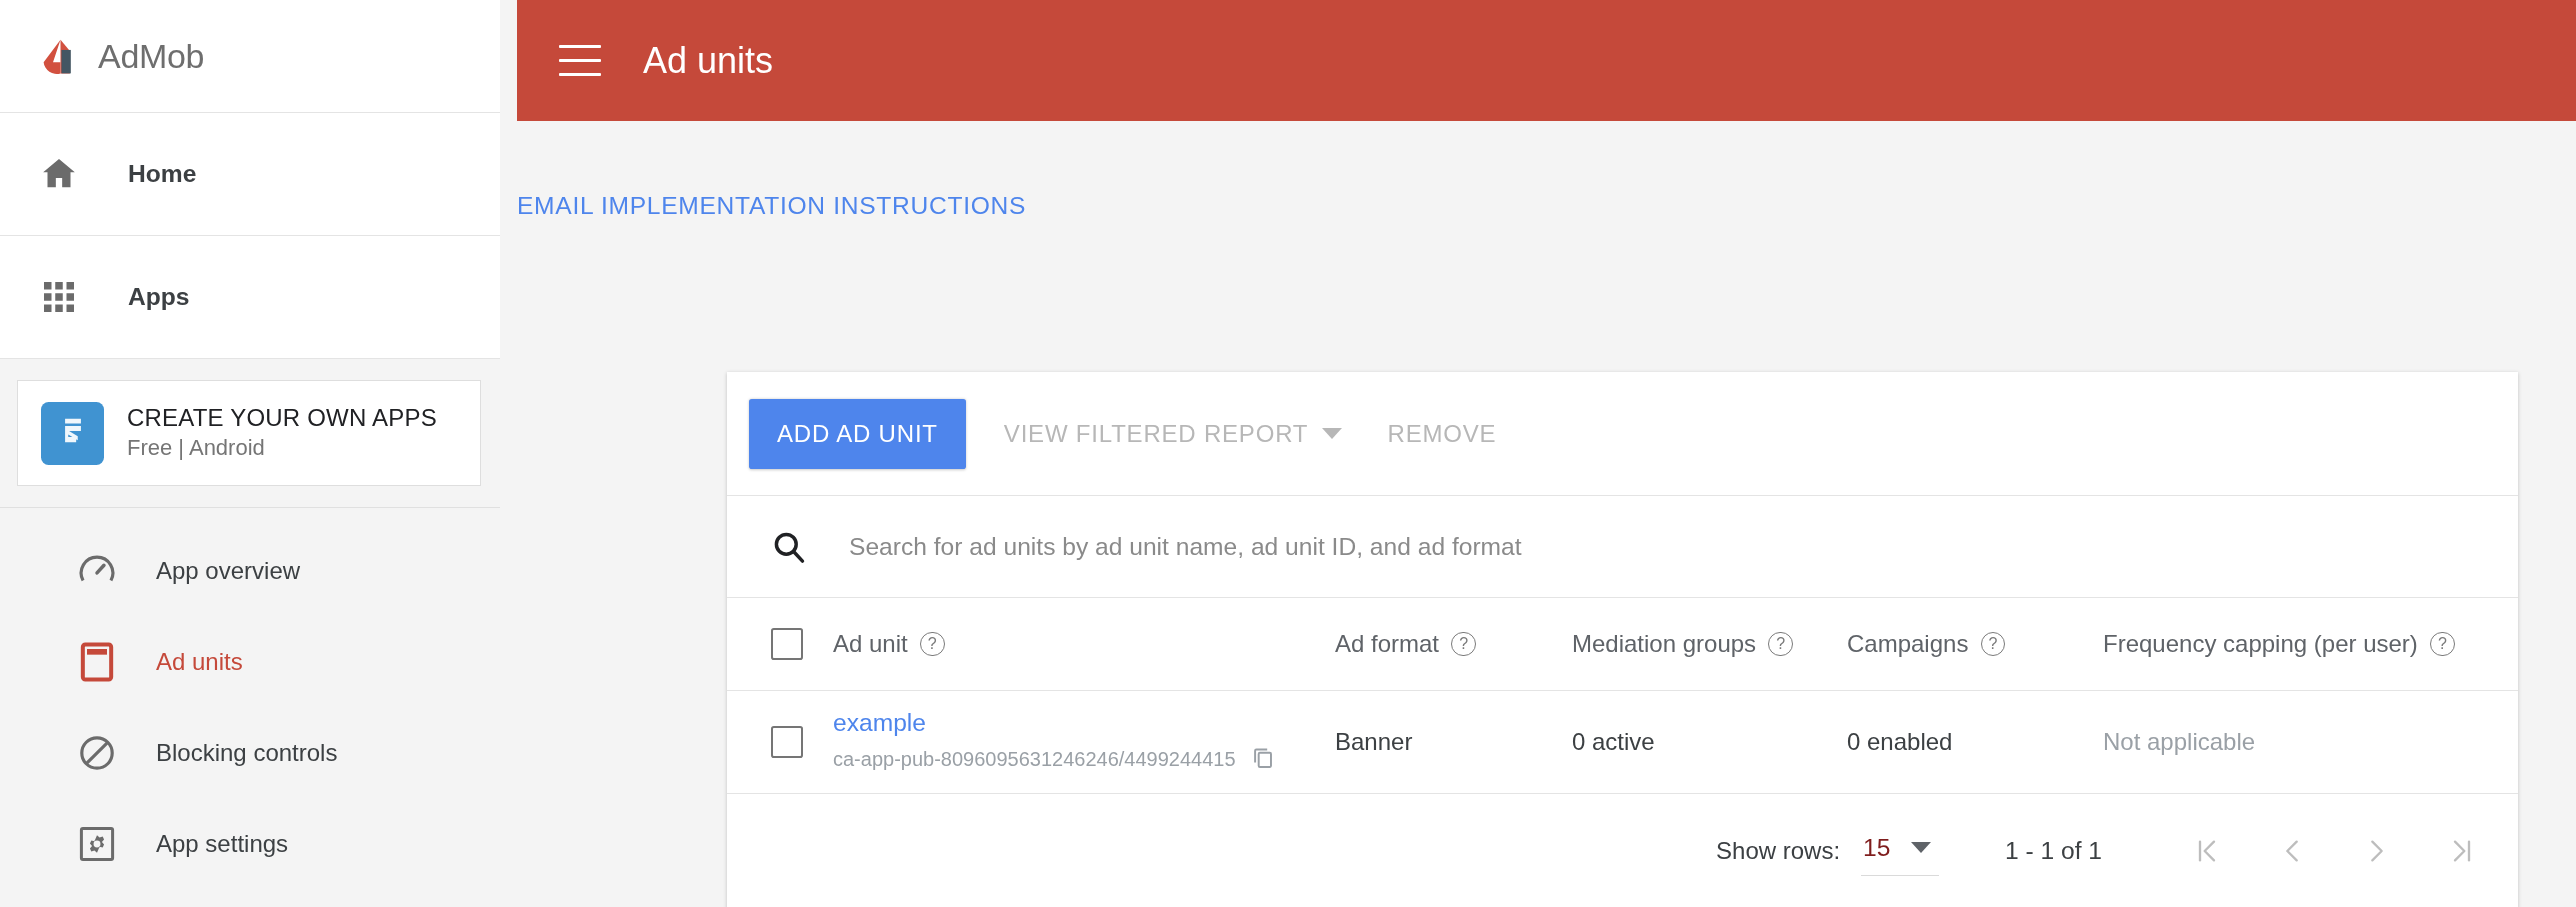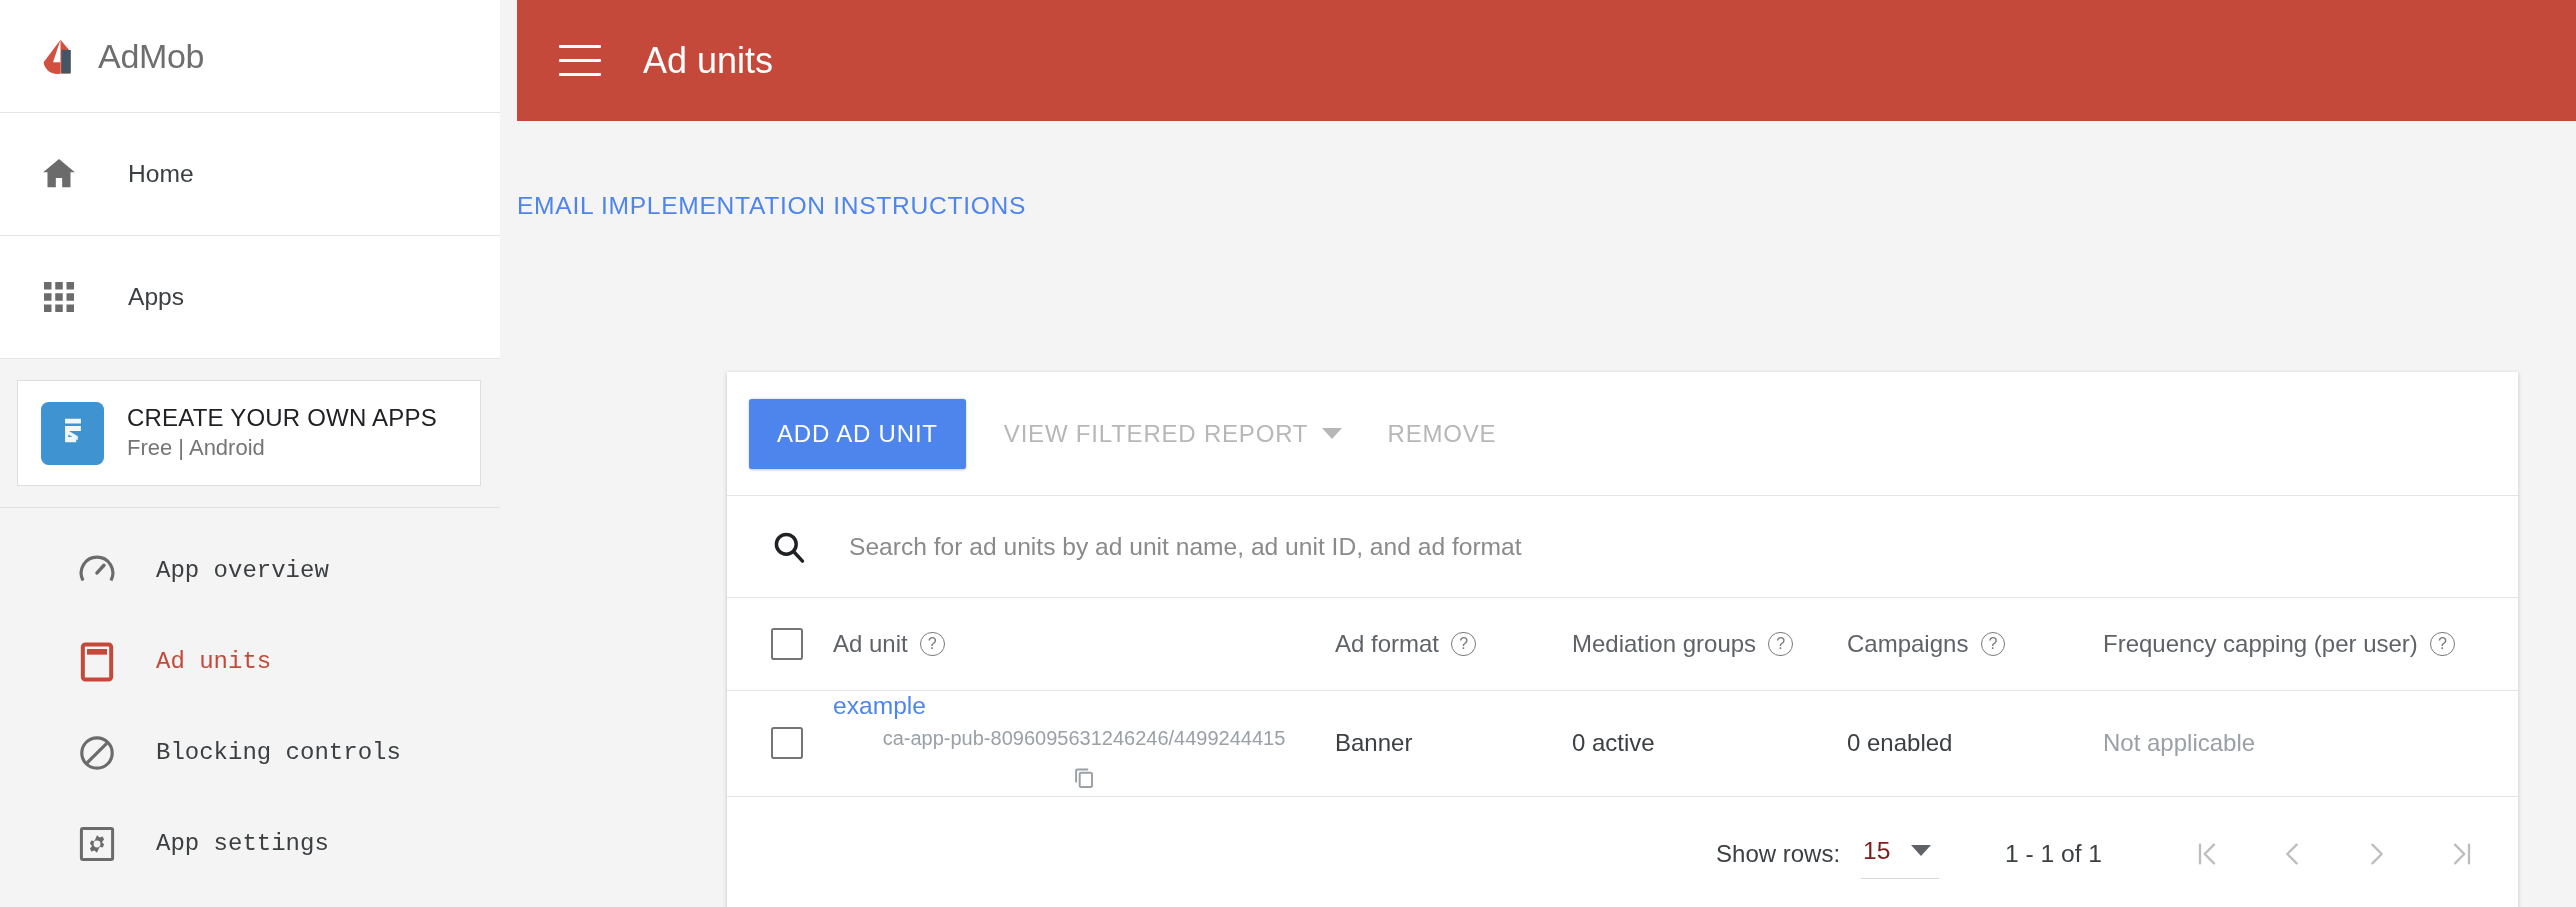--- a/index.html
+++ b/index.html
@@ -30,21 +30,21 @@
   }
   .nav-top { border-top: 0.9px solid #e4e4e4; }
   .nav-row {
     height: 123px;
     display: flex; align-items: center;
     padding-left: 36px;
     border-bottom: 0.9px solid #e4e4e4;
     cursor: pointer;
   }
   .nav-row .ico { width: 45px; height: 45px; display: flex; align-items: center; justify-content: center; margin-right: 47px; }
-  .nav-row .lbl { font-size: 24.6px; color: #3c4043; font-weight: normal; }
+  .nav-row .lbl { font-size: 24.6px; color: #3c4043; font-weight: bold; }
 
   .promo-wrap {
     background: #f4f4f4;
     padding: 21px 19px 21px 17px;
     border-bottom: 0.9px solid #e0e0e0;
   }
   .promo-card {
     background: #fff; border: 0.9px solid #dedede;
     height: 106px; display: flex; align-items: center;
     padding-left: 23px; cursor: pointer;
@@ -57,21 +57,21 @@
   }
   .promo-text .t1 { font-size: 24px; color: #202124; letter-spacing: 0.2px; line-height: 1.25; }
   .promo-text .t2 { font-size: 22px; color: #757575; line-height: 1.35; margin-top: 1.9px; }
 
   .subnav { background: #f4f4f4; flex: 1 1 auto; padding-top: 17px; }
   .subnav-row {
     height: 91px; display: flex; align-items: center;
     padding-left: 76px; cursor: pointer;
   }
   .subnav-row .ico { width: 42px; height: 42px; display: flex; align-items: center; justify-content: center; margin-right: 38px; }
-  .subnav-row .lbl { font-size: 24px; color: #3c4043; font-family: Liberation Mono, monospace; }
+  .subnav-row .lbl { font-size: 24px; color: #3c4043; }
   .subnav-row.active .lbl { color: #c5493a; }
 
   .sidebar-scrollbar {
     position: absolute; top: 112px; left: 500px;
     width: 17px; height: 796px;
     background: #f4f4f4;
   }
   .sidebar-scrollbar .thumb {
     position: absolute; top: 0; left: 0;
     width: 17px; height: 796px; background: #a0a0a0;
@@ -160,21 +160,21 @@
 
   thead tr { height: 93px; border-top: 0.9px solid #e4e4e4; }
   thead th {
     font-size: 24px; color: #5f6368; font-weight: normal;
   }
   thead th .hd { display: inline-flex; align-items: center; gap: 12.3px; }
   th.col-check, td.col-check { padding-left: 44px; }
 
   tbody tr { height: 102px; border-top: 0.9px solid #e4e4e4; }
   .unit-link { font-size: 24.6px; color: #4e85ec; cursor: pointer; display: block; line-height: 1.2; }
-  .unit-id-row { display: flex; align-items: center; gap: 15px; margin-top: 6.6px; flex-direction: column; }
+  .unit-id-row { display: flex; align-items: center; gap: 15px; margin-top: 6.6px; }
   .unit-id { font-size: 20px; color: #9aa0a6; }
   td { font-size: 24px; color: #3c4043; }
   td.muted { color: #9aa0a6; }
 
   .checkbox {
     width: 32px; height: 32px;
     border: 2.8px solid #757575; border-radius: 2.8px;
     background: #fff; cursor: pointer; display: block;
   }
 

